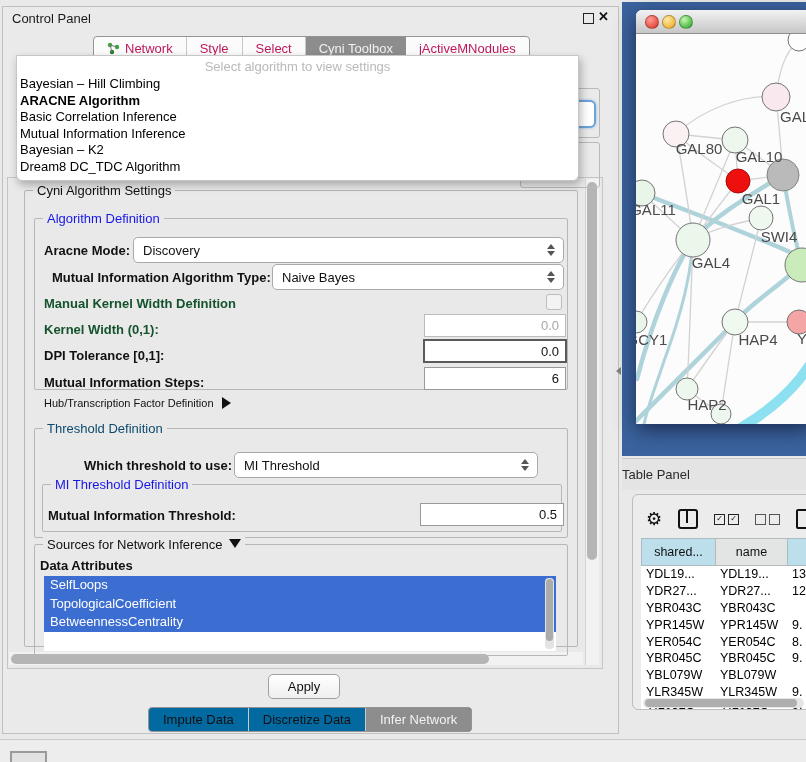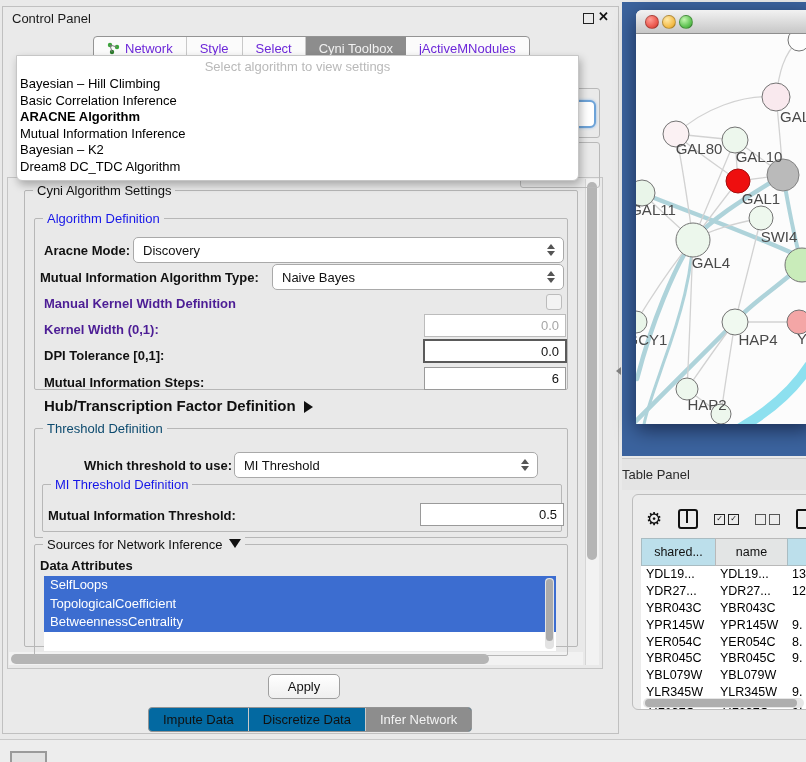--- a/index.html
+++ b/index.html
@@ -9,21 +9,21 @@
 
   
   .cp-frame{left:2px;top:6px;width:615px;height:726px;background:#eaeaea;border:1px solid #c0c0c0}
   .cp-title{left:12px;top:11px;font-size:13px;color:#1a1a1a}
   .float-btn{left:583px;top:13px;width:9px;height:9px;border:1.5px solid #222}
   .close-btn{left:598px;top:9px;font-size:13px;font-weight:bold;color:#111}
 
   
   .tabbar{left:93px;top:36px;height:23px;display:flex;align-items:stretch;background:#fbfbfb;
           border:1px solid #949494;border-radius:4px;overflow:hidden}
-  .tab{display:flex;align-items:center;padding:0 13px;font-size:13px;color:#6d28d9;border-right:1px solid #c9c9c9}
+  .tab{display:flex;align-items:center;padding:0 13px;font-size:13px;color:#be185d;border-right:1px solid #c9c9c9}
   .tab:last-child{border-right:none}
   .tab.sel{background:#8d8d8d;color:#f2f2f2;border-right:none}
   .tab .ticon{margin-right:5px;display:inline-flex}
 
   
   .frag-box{border:1px solid #b9b9b9;border-radius:3px;z-index:4}
   .frag-combo{background:#fff;border:2px solid #6da3d8;border-radius:6px;box-shadow:0 0 3px #8fb9e6;z-index:6}
   .frag-combo2{background:#fff;border:1px solid #a9a9a9;border-radius:6px;z-index:6}
 
   
@@ -39,21 +39,21 @@
   .vthumb{left:587px;top:182px;width:10px;height:378px;background:#b5b5b5;border-radius:5px}
   .hscroll{left:9px;top:652px;width:574px;height:13px;background:#f2f2f2}
   .hthumb{left:11px;top:654px;width:478px;height:10px;background:#b5b5b5;border-radius:5px}
 
   
   .group{border:1px solid #b7b7b7;border-radius:2px}
   .legend{position:absolute;top:-8px;left:8px;background:#e9e9e9;padding:0 4px;font-size:13px;white-space:nowrap}
   .legend.blue{color:#1616e8}
   .legend.green{color:#0c4a6e}
   .lbl{font-size:13px;font-weight:bold;color:#111;white-space:nowrap}
-  .lbl.dis{color:#4c1d95}
+  .lbl.dis{color:#14532d}
 
   .combo{background:#fff;border:1px solid #a9a9a9;border-radius:5px;font-size:13px;
          display:flex;align-items:center;padding-left:9px}
   .spin{position:absolute;right:8px;top:50%;transform:translateY(-50%);width:8px;height:12px}
   .spin::before{content:"";position:absolute;left:0;top:0;border:4px solid transparent;border-bottom:5px solid #555;border-top:none}
   .spin::after{content:"";position:absolute;left:0;bottom:0;border:4px solid transparent;border-top:5px solid #555;border-bottom:none}
 
   .field{background:#fff;border:1px solid #9a9a9a;font-size:13px;text-align:right;
          padding-right:6px;display:flex;align-items:center;justify-content:flex-end}
   .field.dis{color:#a6a6a6;border-color:#bcbcbc}
@@ -149,22 +149,22 @@
 </div>
 
 <div class="abs frag-box" style="left:520px;top:88px;width:78px;height:48px"></div>
 <div class="abs frag-combo" style="left:566px;top:100px;width:26px;height:24px"></div>
 <div class="abs frag-box" style="left:520px;top:142px;width:78px;height:44px"></div>
 <div class="abs frag-combo2" style="left:500px;top:150px;width:76px;height:25px"></div>
 
 <div class="abs dropdown">
   <div class="dd-ph">Select algorithm to view settings</div>
   <div class="dd-item">Bayesian – Hill Climbing</div>
+  <div class="dd-item bold">ARACNE Algorithm</div>
   <div class="dd-item">Basic Correlation Inference</div>
-  <div class="dd-item bold">ARACNE Algorithm</div>
   <div class="dd-item">Mutual Information Inference</div>
   <div class="dd-item">Bayesian – K2</div>
   <div class="dd-item">Dream8 DC_TDC Algorithm</div>
 </div>
 
 <div class="abs viewport"></div>
 <div class="abs vscroll"></div>
 <div class="abs vthumb"></div>
 <div class="abs hscroll"></div>
 <div class="abs hthumb"></div>
@@ -174,35 +174,35 @@
 </div>
 
 <div class="abs group" style="left:34px;top:218px;width:532px;height:170px">
   <span class="legend blue">Algorithm Definition</span>
 </div>
 <div class="abs lbl" style="left:44px;top:243px">Aracne Mode:</div>
 <div class="abs combo" style="left:133px;top:237px;width:420px;height:24px">
   <span>Discovery</span>
   <span class="spin"></span>
 </div>
-<div class="abs lbl" style="left:40px;top:270px">Mutual Information Algorithm Type:</div>
+<div class="abs lbl" style="left:52px;top:270px">Mutual Information Algorithm Type:</div>
 <div class="abs combo" style="left:272px;top:264px;width:281px;height:24px">
   <span>Naive Bayes</span>
   <span class="spin"></span>
 </div>
 <div class="abs lbl dis" style="left:44px;top:296px">Manual Kernel Width Definition</div>
 <div class="abs checkbox" style="left:546px;top:294px"></div>
 <div class="abs lbl dis" style="left:44px;top:322px">Kernel Width (0,1):</div>
 <div class="abs field dis" style="left:424px;top:314px;width:134px;height:21px">0.0</div>
 <div class="abs lbl" style="left:44px;top:348px">DPI Tolerance [0,1]:</div>
 <div class="abs field focus" style="left:423px;top:339px;width:134px;height:20px">0.0</div>
 <div class="abs lbl" style="left:44px;top:375px">Mutual Information Steps:</div>
 <div class="abs field" style="left:424px;top:367px;width:134px;height:21px">6</div>
 
-<div class="abs" style="left:44px;top:397px;font-size:15px;font-weight:bold">
+<div class="abs" style="left:44px;top:397px;font-size:11px;font-weight:normal">
   <span>Hub/Transcription Factor Definition</span><span class="arrow-right"></span>
 </div>
 
 <div class="abs group" style="left:34px;top:428px;width:532px;height:108px">
   <span class="legend green">Threshold Definition</span>
 </div>
 <div class="abs lbl" style="left:84px;top:458px">Which threshold to use:</div>
 <div class="abs combo" style="left:234px;top:452px;width:293px;height:24px">
   <span>MI Threshold</span>
   <span class="spin"></span>

